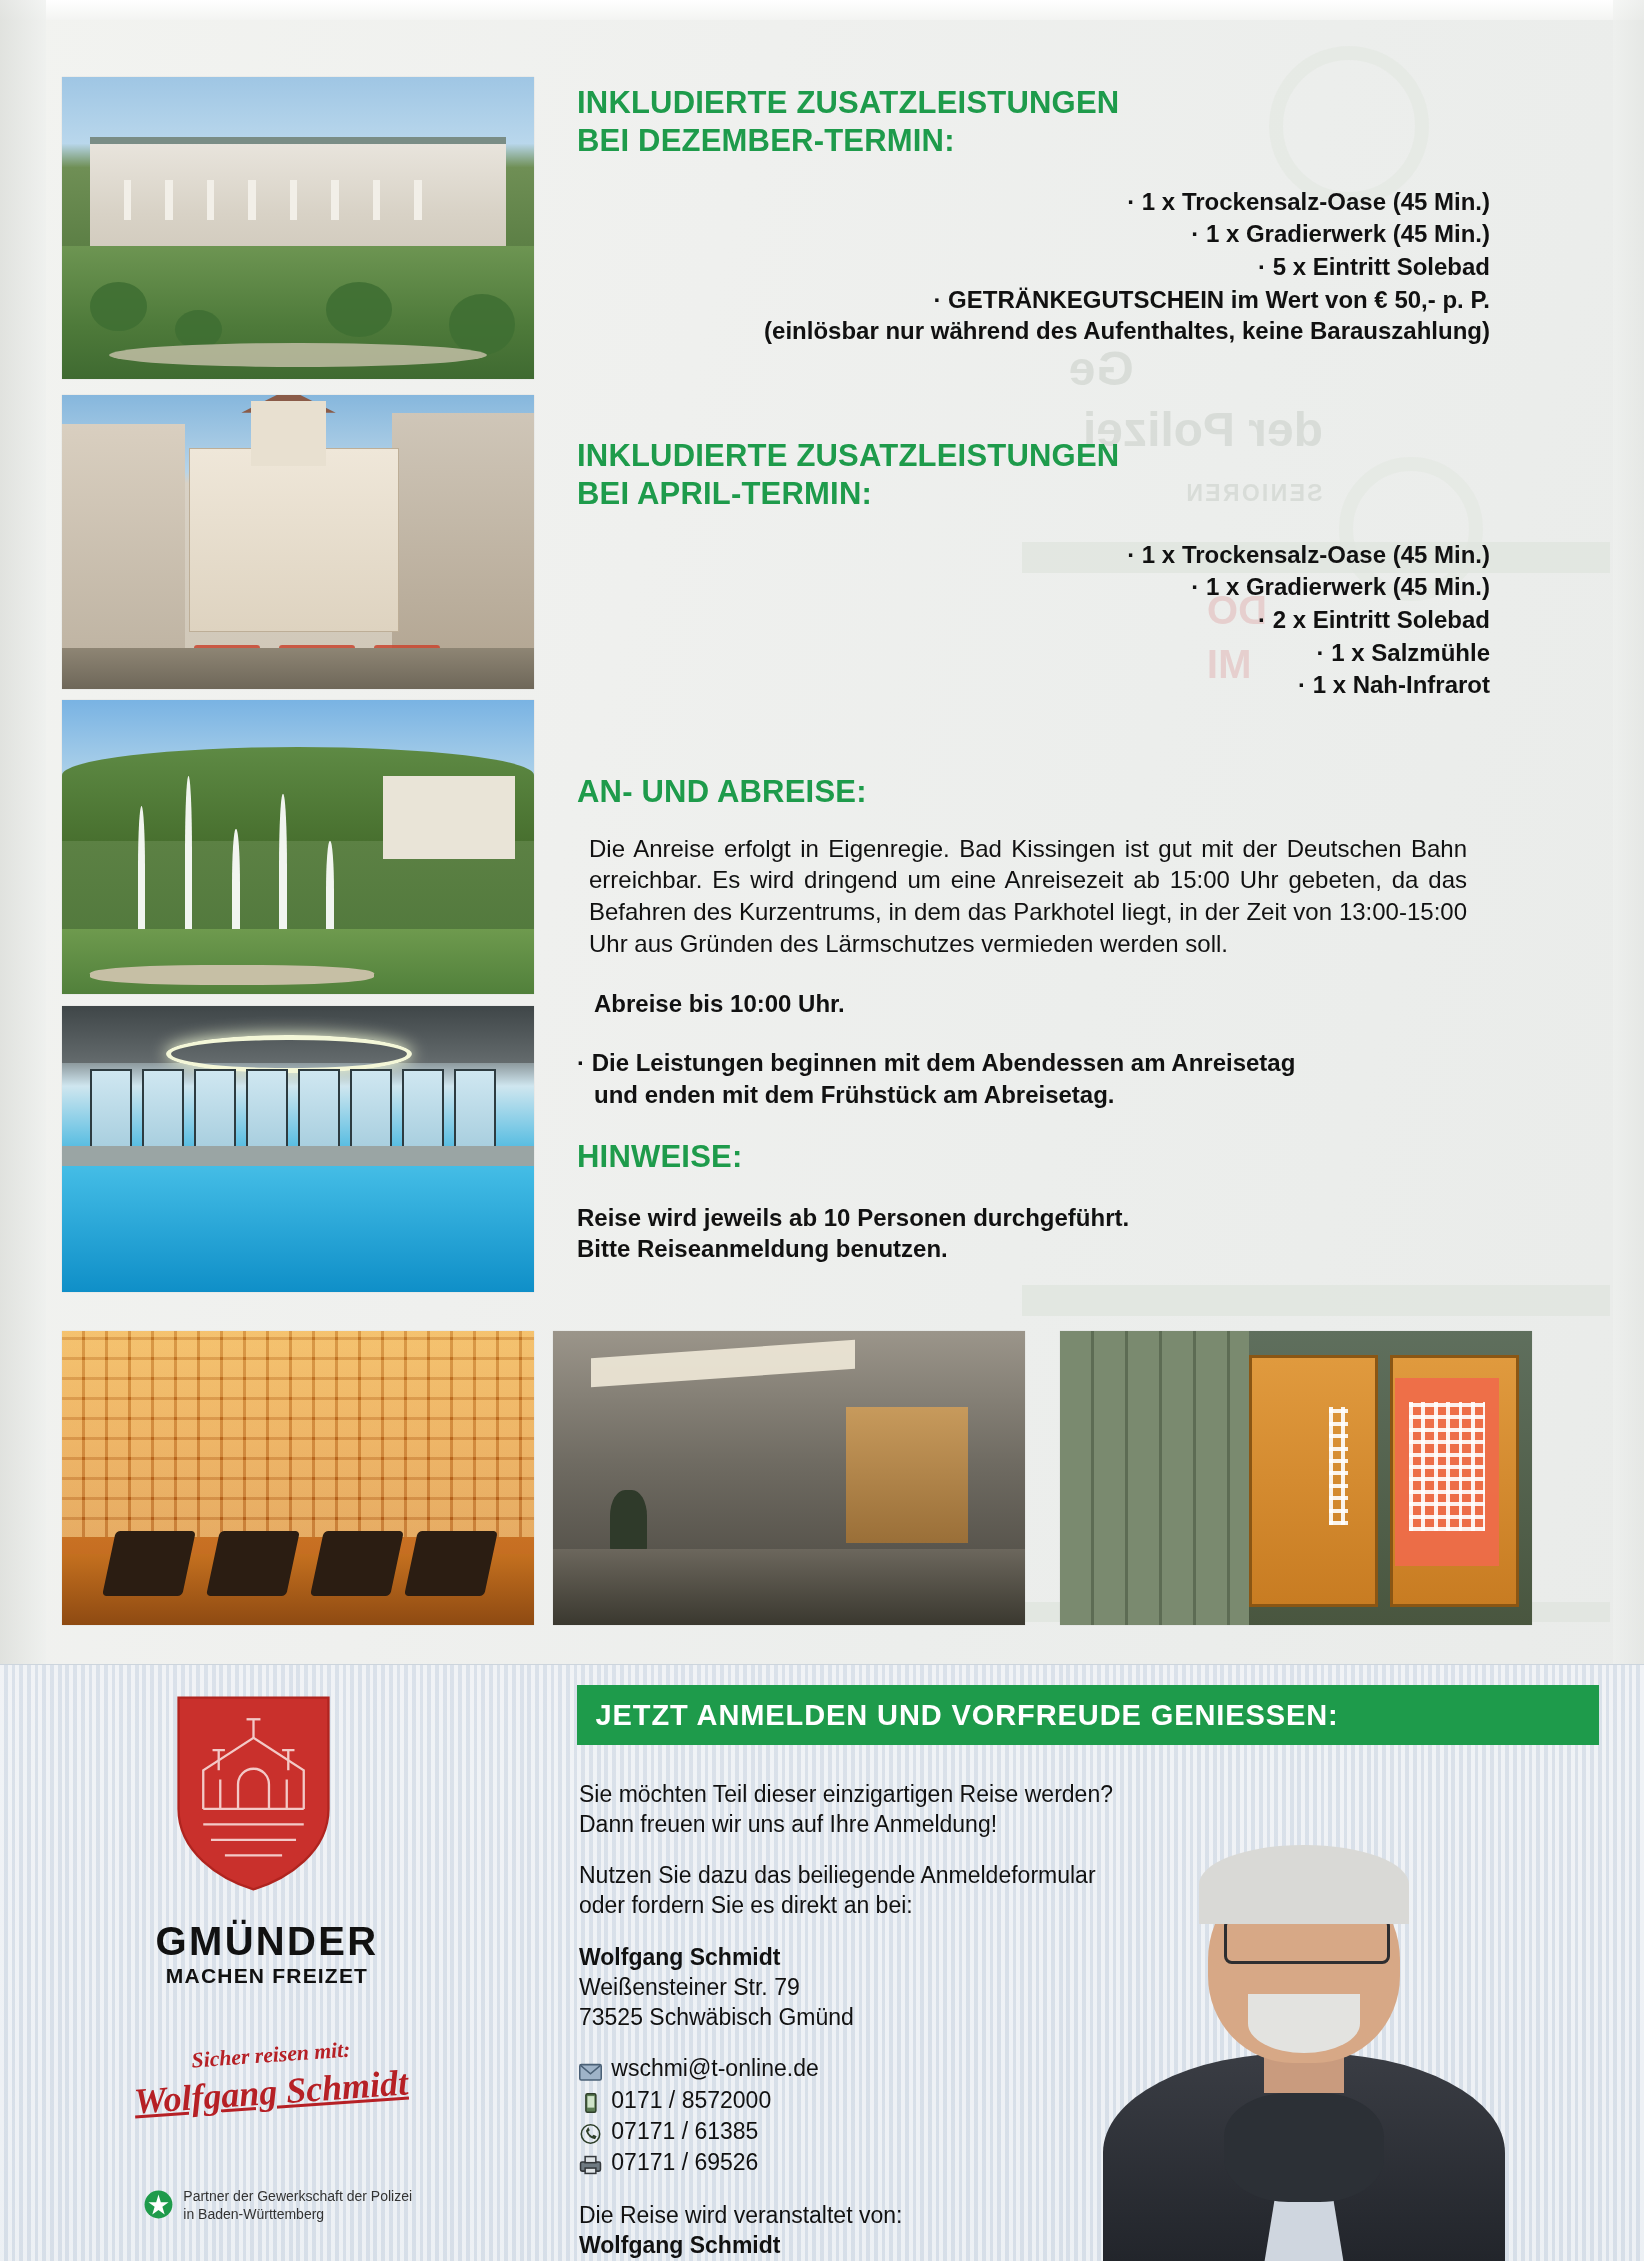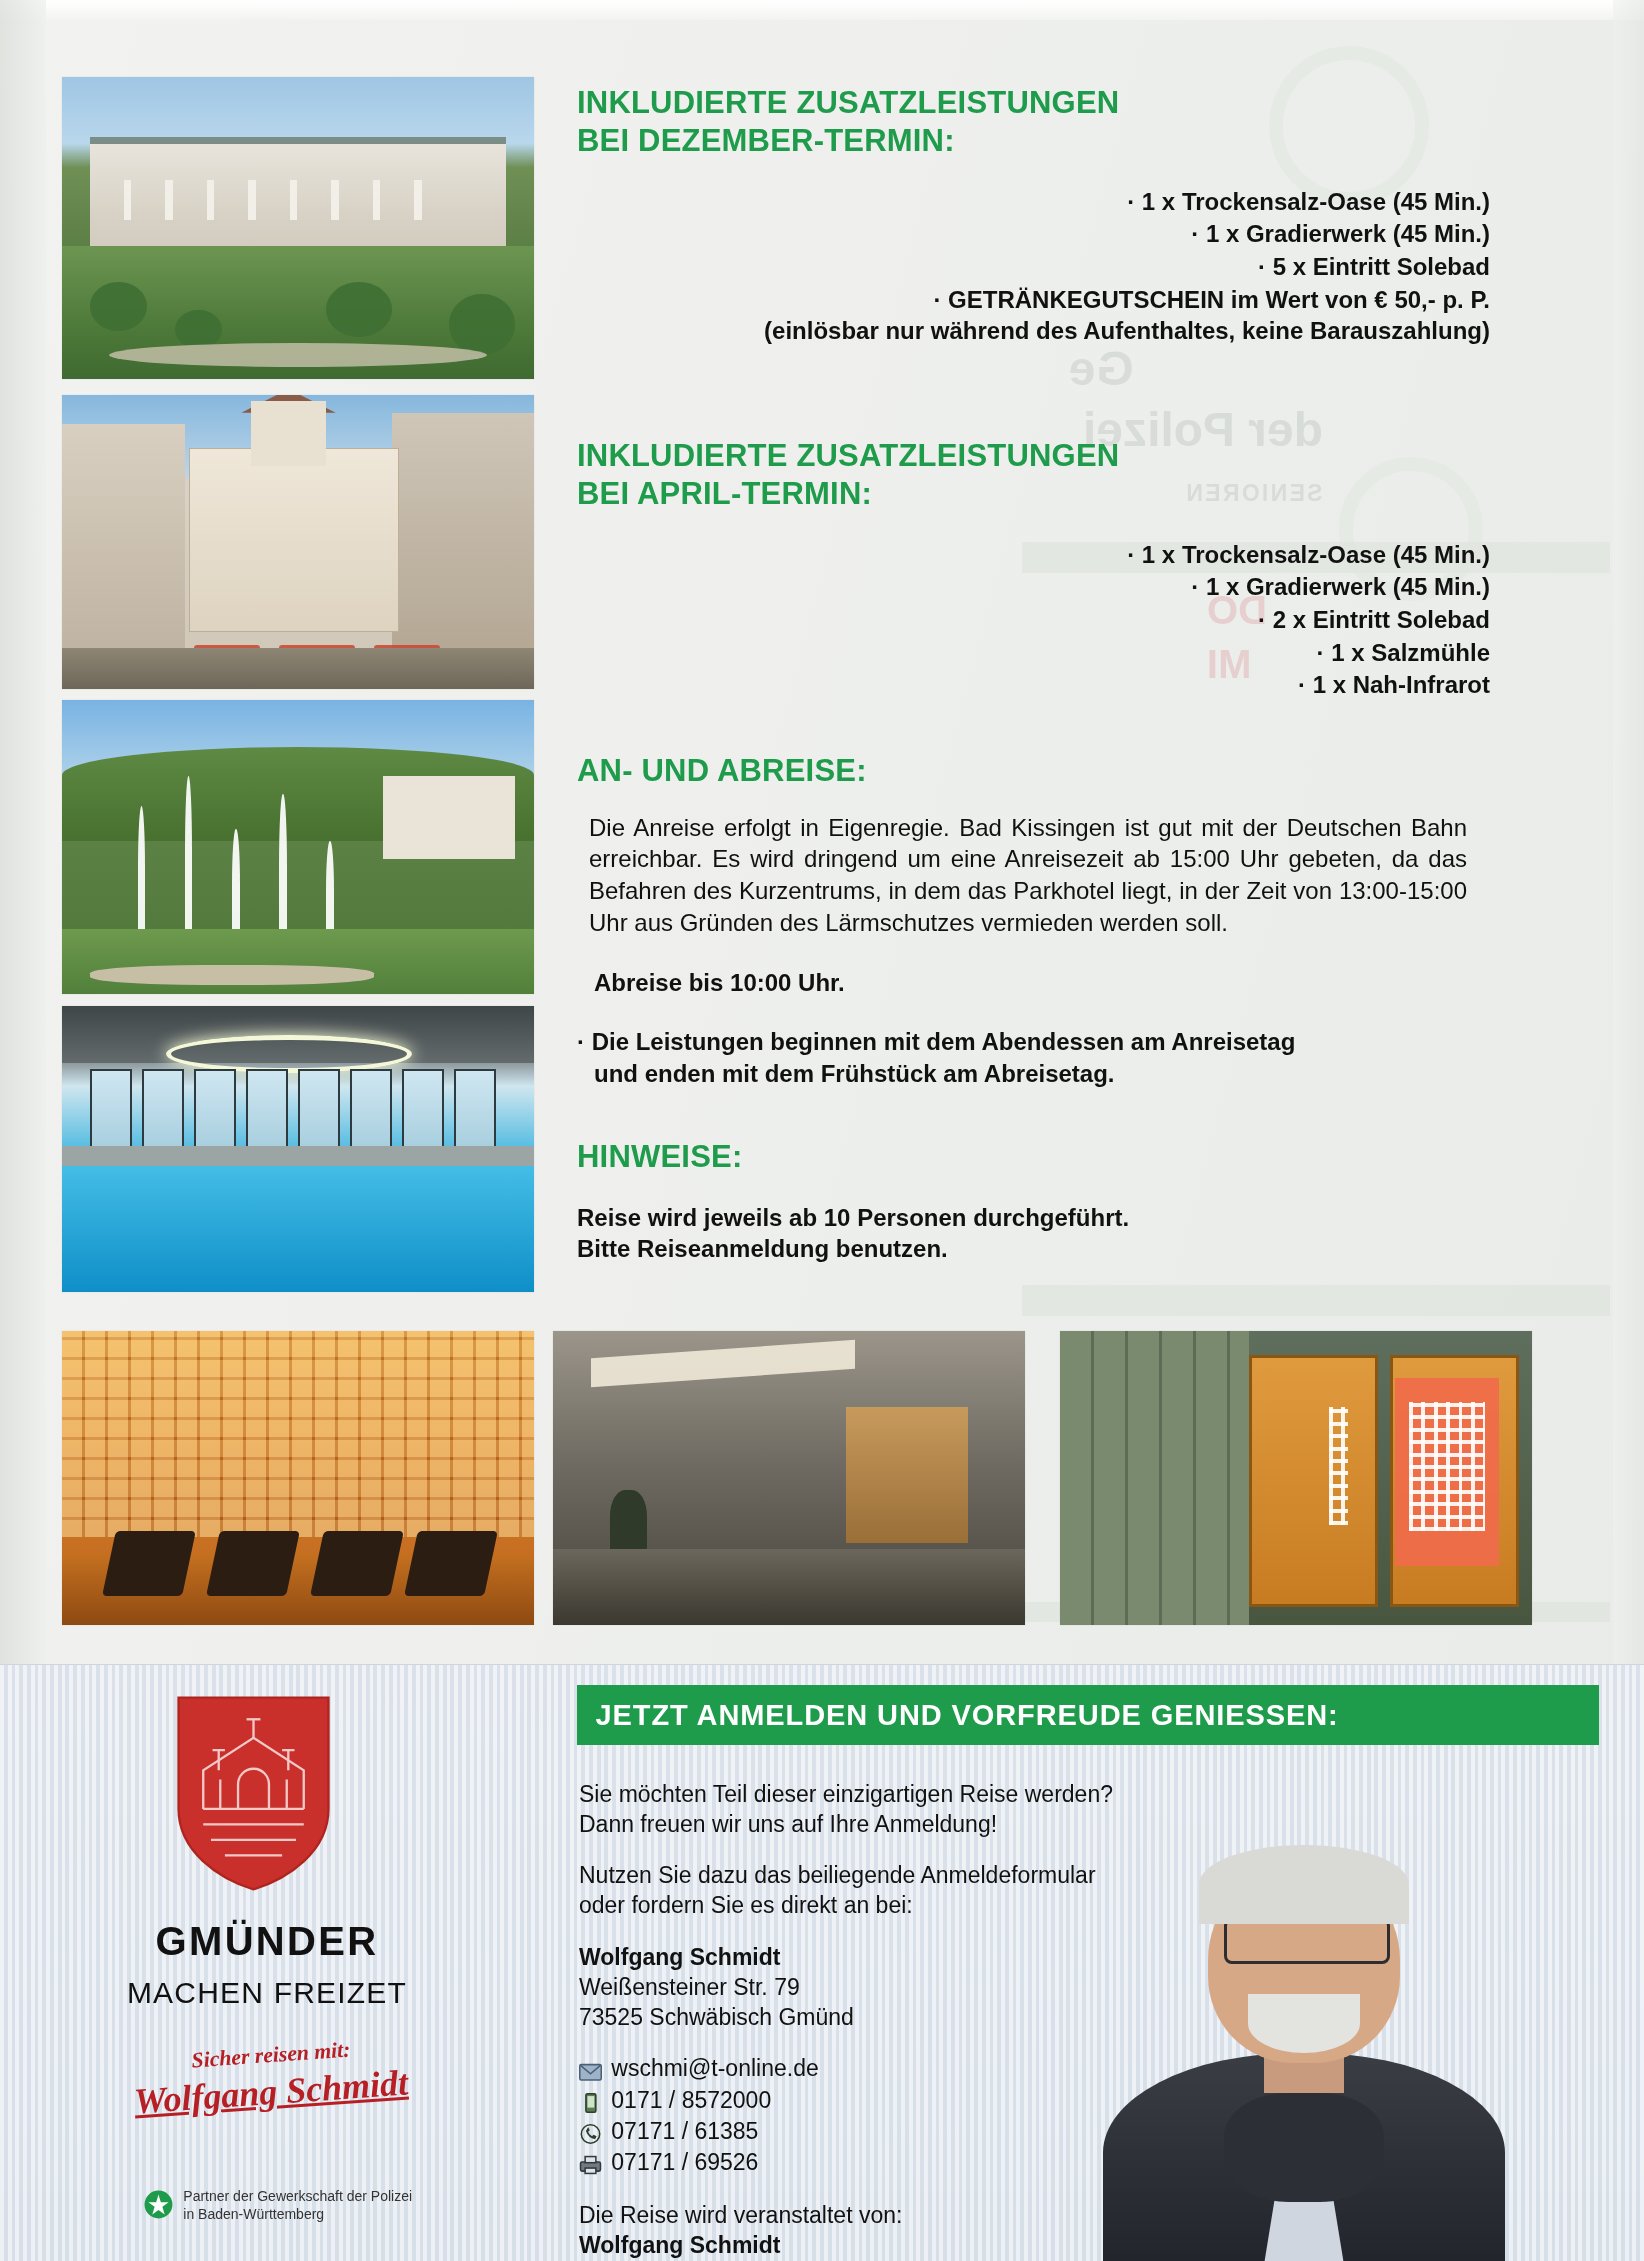--- a/index.html
+++ b/index.html
@@ -105,21 +105,21 @@
       repeating-linear-gradient(90deg,rgba(255,255,255,.55) 0 3.9px,rgba(214,222,232,.55) 3.9px 7.7px),
       linear-gradient(180deg,#dfe5ec 0%,#d7dfe8 100%);
     border-top:1.5px solid #cdd5dd;}
   .greenbar{position:absolute;left:577px;top:1685px;width:1022px;height:60px;background:#1e9b4b;}
   .greenbar span{color:#fff;font-size:29px;font-weight:bold;letter-spacing:0.9px;line-height:60px;padding-left:18.6px;display:block;}
 
   .shield{position:absolute;left:172px;top:1693px;width:163px;height:201px;}
   .shield svg{display:block;}
   .brand{position:absolute;left:116px;top:1919px;width:302px;text-align:center;}
   .brand .b1{font-size:40px;font-weight:bold;letter-spacing:2.3px;color:#111;text-align:center;}
-  .brand .b2{font-size:30px;font-weight:normal;letter-spacing:1.2px;color:#111;margin-top:12px;}
+  .brand .b2{font-size:21px;font-weight:bold;letter-spacing:1.2px;color:#111;margin-top:0;}
   .signature{position:absolute;left:124px;top:2043px;width:294px;text-align:center;color:#b62025;}
   .signature .s1{font-family:"Liberation Serif",serif;font-style:italic;font-size:21.7px;font-weight:bold;transform:rotate(-4deg);display:block;}
   .signature .s2{font-family:"Liberation Serif",serif;font-style:italic;font-size:36px;font-weight:bold;transform:rotate(-4deg);display:block;margin-top:3.1px;text-decoration:underline;}
   .partner{position:absolute;left:143px;top:2188px;display:flex;align-items:center;gap:9.3px;}
   .partner .ptxt{font-size:14px;line-height:1.25;color:#333;}
 
   .contact{position:absolute;left:579px;top:1780px;width:774px;font-size:23px;line-height:1.3;color:#111;}
   .contact p{margin:0 0 21.7px 0;}
   .contact .bold{font-weight:bold;}
   .contact .row{display:flex;align-items:center;gap:9.3px;margin-bottom:1.5px;}
@@ -263,21 +263,21 @@
     </h2>
     <div class="bul" style="margin-top:26px;">
       <div class="li"><span>· 1 x Trockensalz-Oase (45 Min.)</span></div>
       <div class="li"><span>· 1 x Gradierwerk (45 Min.)</span></div>
       <div class="li"><span>· 2 x Eintritt Solebad</span></div>
       <div class="li"><span>· 1 x Salzmühle</span></div>
       <div class="li"><span>· 1 x Nah-Infrarot</span></div>
     </div>
   </div>
 
-  <div class="col-text" style="top:752px;">
+  <div class="col-text" style="top:773px;">
     <h2 class="head">AN- UND ABREISE:</h2>
     <p class="body" style="margin-top:21.7px;width:878px;">Die Anreise erfolgt in Eigenregie. Bad Kissingen ist gut mit der Deutschen Bahn erreichbar. Es wird dringend um eine Anreisezeit ab 15:00 Uhr gebeten, da das Befahren des Kurzentrums, in dem das Parkhotel liegt, in der Zeit von 13:00-15:00 Uhr aus Gründen des Lärmschutzes vermieden werden soll.</p>
     <div class="bul" style="margin-top:28px;">
       <div class="sub">Abreise bis 10:00 Uhr.</div>
     </div>
     <div class="bul" style="margin-top:28px;">
       <div>· Die Leistungen beginnen mit dem Abendessen am Anreisetag</div>
       <div class="sub">und enden mit dem Frühstück am Abreisetag.</div>
     </div>
   </div>

